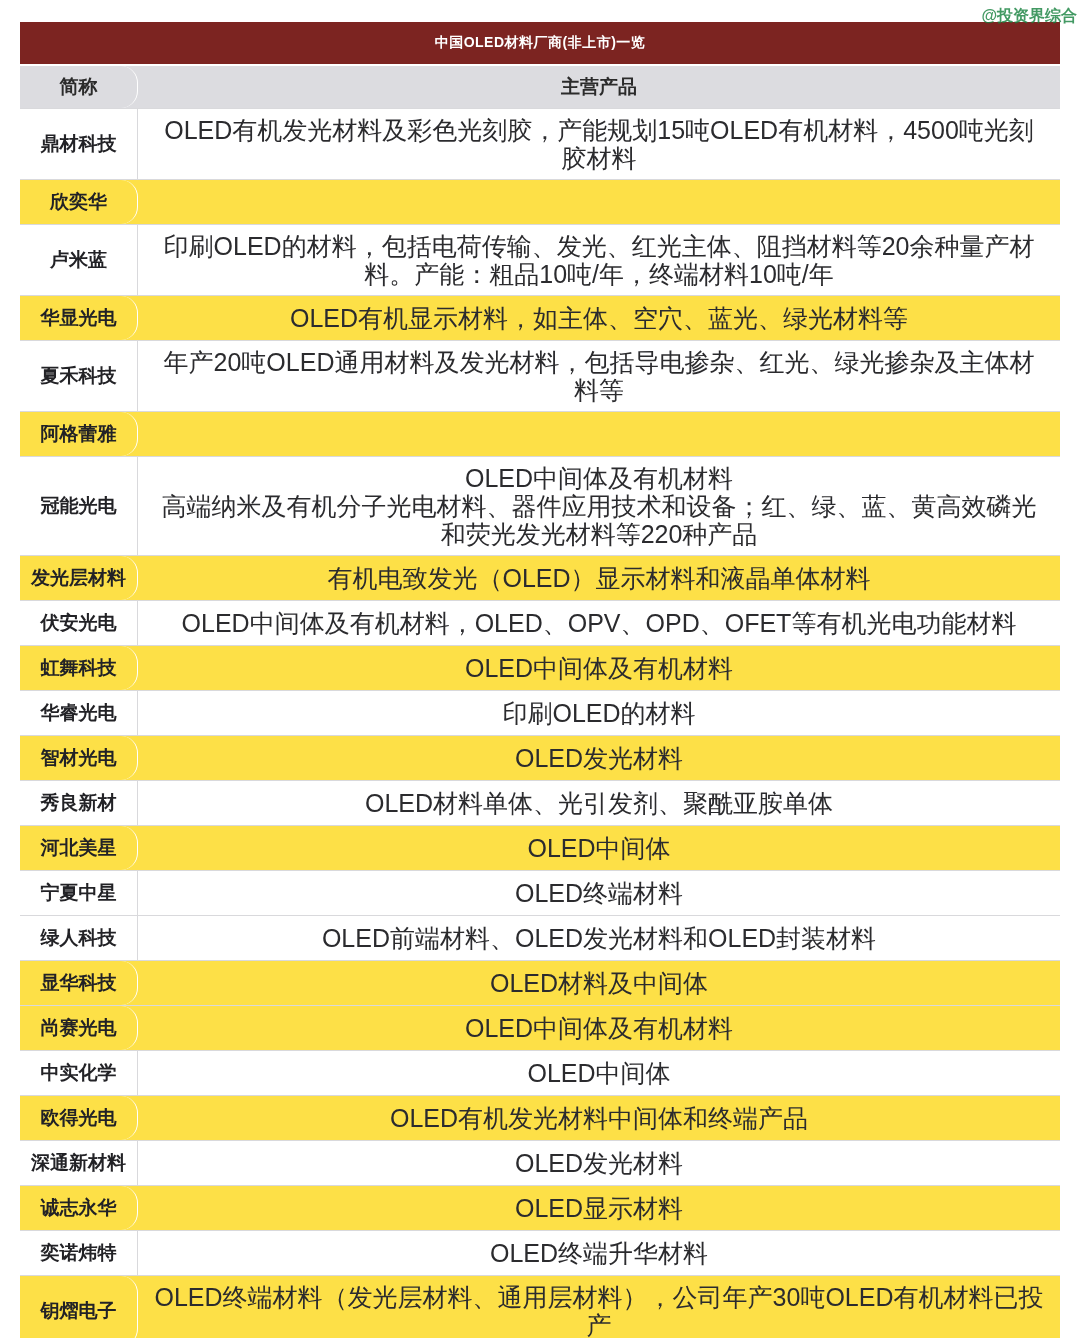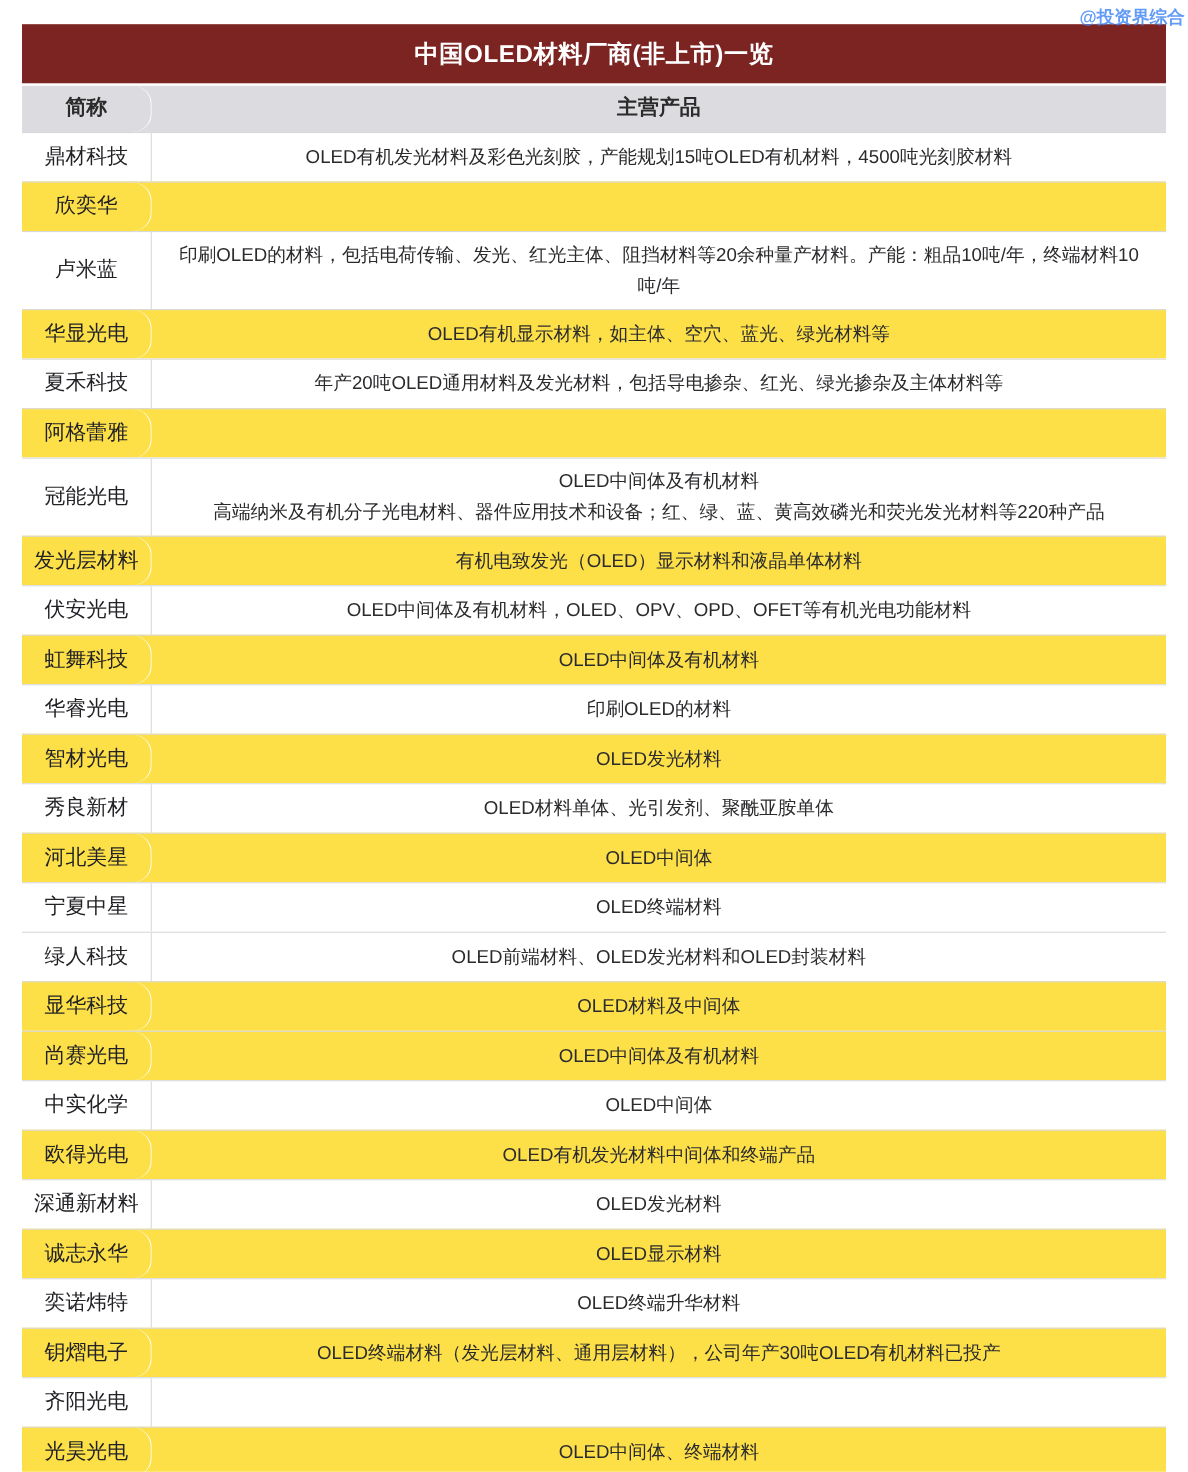--- a/index.html
+++ b/index.html
@@ -11,35 +11,35 @@
     position: relative;
     font-family: "Liberation Sans", "DejaVu Sans", sans-serif;
     overflow: hidden;
   }
   .watermark {
     position: absolute;
     top: 6px;
     right: 3px;
     font-size: 16px;
     font-weight: bold;
-    color: #3b82f6;
+    color: #15803d;
     opacity: 0.8;
     z-index: 5;
   }
   .table-wrap {
     position: absolute;
     left: 20px;
     top: 22px;
     width: 1040px;
   }
   .title-bar {
-    height: 54px;
+    height: 42px;
     background: #7c2421;
     color: #ffffff;
-    font-size: 22px;
+    font-size: 14px;
     font-weight: bold;
     display: flex;
     align-items: center;
     justify-content: center;
     letter-spacing: 0.5px;
   }
   .header-row {
     display: flex;
     background: #dcdce0;
     border-top: 2px solid #ffffff;
@@ -57,29 +57,29 @@
     align-items: center;
     justify-content: center;
     text-align: center;
     box-sizing: border-box;
     line-height: 28px;
   }
   .cell-name {
     flex: 0 0 118px;
     width: 118px;
     font-size: 19px;
-    font-weight: normal;
+    font-weight: bold;
     color: #222226;
     border-right: 1px solid #d9d9dc;
     padding: 7px 4px;
   }
   .row.alt .cell-name, .header-row .cell-name { border-right-color: #ffffff; border-radius: 17px; }
   .cell-product {
     flex: 1;
-    font-size: 17px;
+    font-size: 25px;
     color: #2b2b2e;
     padding: 7px 14px;
     white-space: pre-line;
   }
   .header-row .cell { font-weight: bold; color: #2b2b2b; font-size: 19px; }
 </style>
 </head>
 <body>
 
 <div class="watermark">@投资界综合</div>

